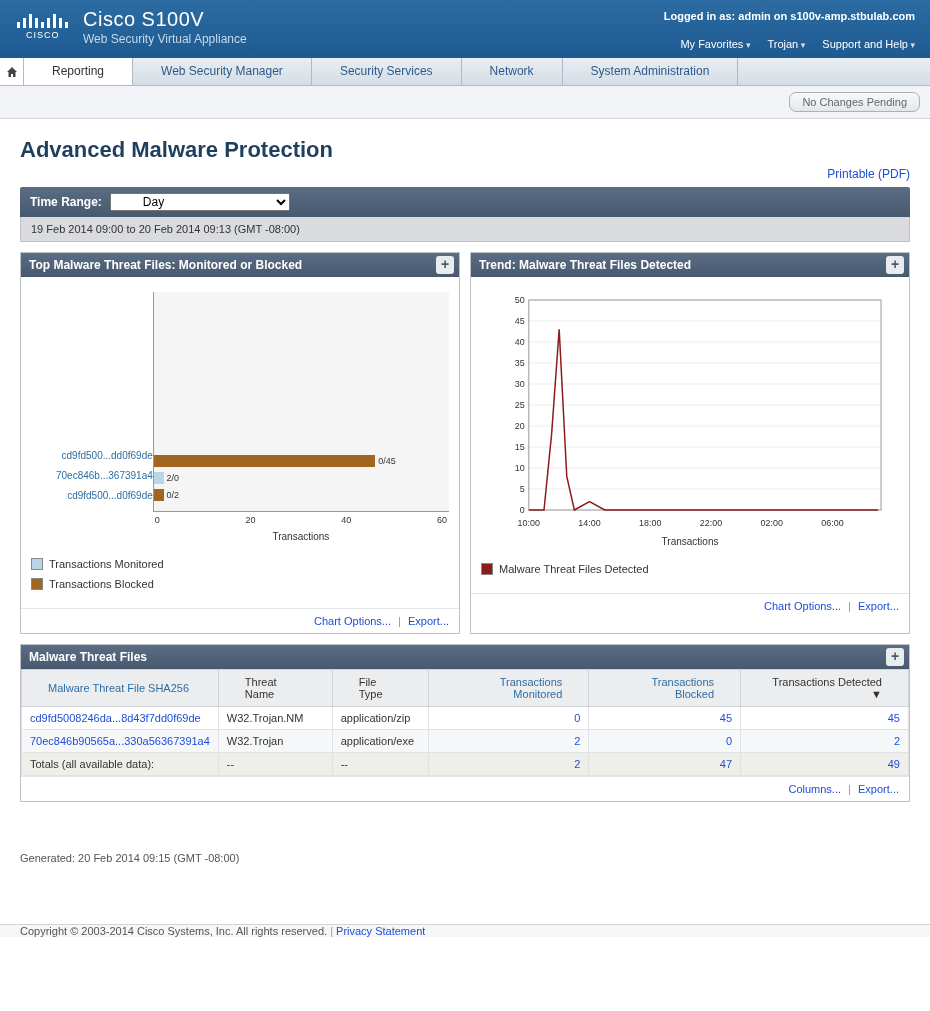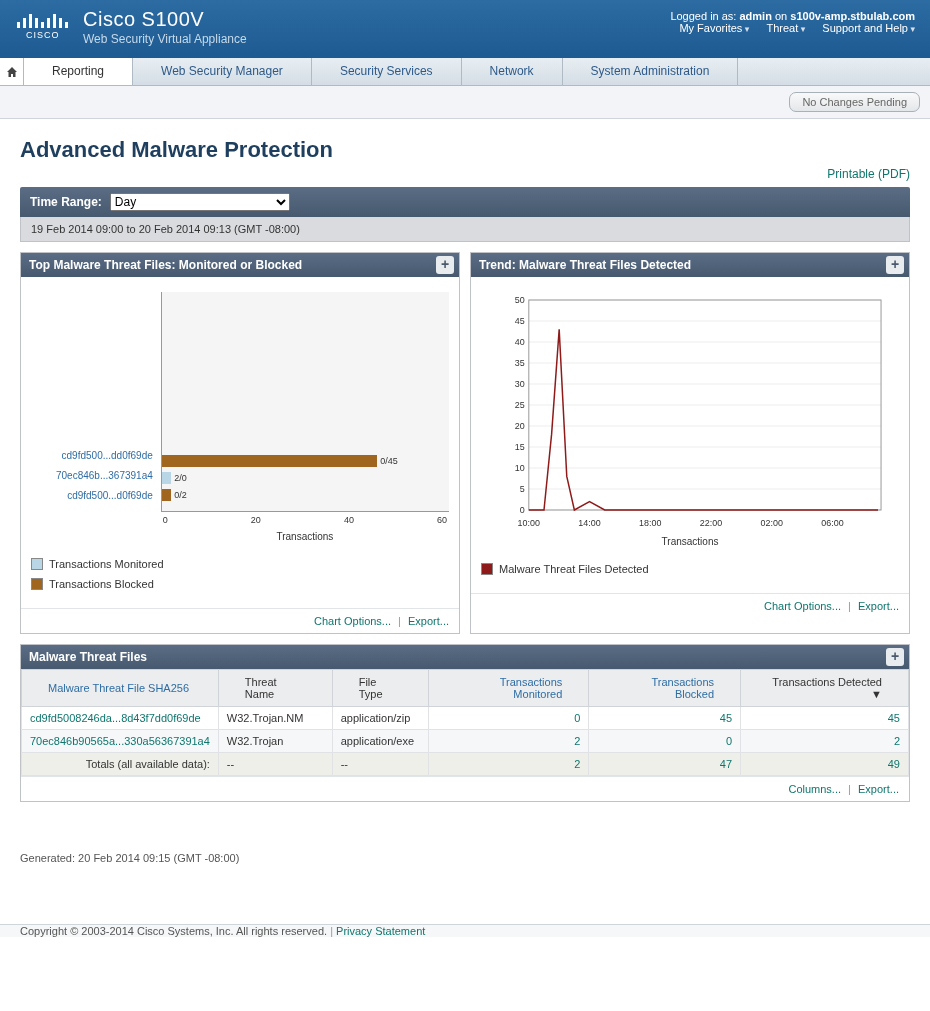--- a/index.html
+++ b/index.html
@@ -4,45 +4,45 @@
 <style>
 * { box-sizing: border-box; margin: 0; padding: 0; }
 body { font-family: Arial, Helvetica, sans-serif; font-size: 12px; color: #333; background: #fff; width: 930px; }
 .header { background: linear-gradient(to bottom, #2c6ca3, #1d5a91); padding: 8px 15px 12px; color: #fff; position: relative; }
 .logo-area { display: flex; align-items: flex-start; gap: 12px; }
 .cisco-bars { display: inline-block; margin-top: 2px; }
 .cisco-bars svg { width: 56px; height: 30px; }
 .product-name { font-size: 20px; font-weight: normal; letter-spacing: 0.5px; }
 .product-sub { font-size: 12px; color: #c5d9ea; margin-top: 1px; }
 .header-right { position: absolute; right: 15px; top: 10px; text-align: right; font-size: 11px; }
-.header-right .line1 { margin-bottom: 0; }
+.header-right .line1 { margin-bottom: 16px; font-weight: bold; }
 .header-right a { color: #fff; text-decoration: none; margin-left: 14px; }
 .header-right .drop::after { content: " ▾"; font-size: 9px; opacity: 0.8; }
 .nav { background: linear-gradient(to bottom, #e8eef3, #d4dde5); border-bottom: 1px solid #b0bac4; display: flex; height: 28px; }
 .nav-home { width: 24px; background: #fff; border-right: 1px solid #b0bac4; display: flex; align-items: center; justify-content: center; }
 .nav-item { padding: 6px 28px; border-right: 1px solid #b0bac4; color: #2e5a8a; cursor: pointer; font-size: 12px; }
 .nav-item.active { background: #fff; color: #333; }
 .subbar { background: #f2f4f7; padding: 6px 10px; text-align: right; border-bottom: 1px solid #d0d5db; }
 .pending-btn { display: inline-block; border: 1px solid #a8b0b8; border-radius: 7px; padding: 3px 12px; background: linear-gradient(to bottom, #f9f9f9, #e4e7ea); font-size: 11px; color: #666; }
 .content { padding: 18px 20px 30px; background: #fff; }
 h1 { font-size: 22px; color: #1f3f5f; font-weight: bold; margin-bottom: 4px; }
 .printable { text-align: right; margin-bottom: 6px; }
-.link { color: #0f766e; cursor: pointer; }
+.link { color: #1d4ed8; cursor: pointer; }
 .tr-bar { background: linear-gradient(to bottom, #5a6d84, #47596f); padding: 6px 10px; color: #fff; font-size: 12px; border-radius: 2px 2px 0 0; display: flex; align-items: center; gap: 8px; }
-.tr-bar select { width: 180px; font-size: 12px; }
+.tr-bar select { width: 180px; font-size: 12px; padding-left: 28px; }
 .tr-sub { background: #d9dbde; padding: 6px 10px; border: 1px solid #bfc3c8; border-top: none; font-size: 11px; }
 .panels { display: flex; gap: 10px; margin-top: 10px; }
 .panel { flex: 1; border: 1px solid #bfc3c8; }
 .panel-hdr { background: linear-gradient(to bottom, #5a6d84, #47596f); color: #fff; padding: 5px 8px; font-size: 12px; font-weight: bold; position: relative; }
 .panel-hdr .add { position: absolute; right: 5px; top: 3px; width: 18px; height: 18px; background: #e8ecef; color: #4a5a6c; border-radius: 3px; text-align: center; line-height: 17px; font-weight: bold; cursor: pointer; font-size: 14px; }
 .panel-body { background: #fff; padding: 15px 10px 10px; }
 .panel-foot { text-align: right; padding: 6px 10px; font-size: 11px; border-top: 1px solid #e2e5e8; }
 .panel-foot .sep { color: #999; margin: 0 4px; }
 .chart-area { position: relative; }
-.hbar-chart { display: flex; gap: 8px; margin-left: 25px; }
+.hbar-chart { display: flex; margin-left: 25px; }
 .hbar-labels { text-align: right; font-size: 10px; color: #2e6da4; line-height: 20px; margin-top: 2px; }
 .hbar-labels div { height: 20px; cursor: pointer; }
 .hbar-plot { flex: 1; border-left: 1px solid #999; border-bottom: 1px solid #999; position: relative; height: 220px; background: #f5f5f5; }
 .hbar-row { height: 14px; margin: 3px 0; display: flex; align-items: center; position: relative; }
 .hbar-seg { height: 12px; }
 .hbar-val { font-size: 9px; margin-left: 3px; color: #333; }
 .hbar-rows { position: absolute; bottom: 6px; left: 0; right: 0; }
 .hbar-xaxis { display: flex; justify-content: space-between; font-size: 9px; margin-top: 3px; padding: 0 2px; }
 .hbar-xlabel { text-align: center; font-size: 10px; margin-top: 6px; }
 .legend { margin-top: 16px; font-size: 11px; }
@@ -52,21 +52,21 @@
 .line-svg { width: 100%; height: 100%; }
 .line-xlabel { text-align: center; font-size: 10px; margin-top: 4px; }
 .table-panel { margin-top: 10px; border: 1px solid #bfc3c8; }
 table.data { width: 100%; border-collapse: collapse; font-size: 11px; }
 table.data th { background: #ecedef; padding: 6px 26px; text-align: left; font-weight: normal; color: #2e6da4; border: 1px solid #d0d3d7; cursor: pointer; }
 table.data th.num, table.data td.num { text-align: right; }
 table.data th.sorted { color: #333; }
 table.data td { padding: 5px 8px; border: 1px solid #e0e2e5; }
 table.data tr.alt { background: #f6f7f8; }
 table.data tr.totals { background: #eeefe9; font-weight: normal; }
-table.data tr.totals td:first-child { text-align: right; }
+table.data tr.totals td:first-child { }
 .gen { margin-top: 50px; font-size: 11px; color: #555; }
 .footer { border-top: 1px solid #d0d5db; margin-top: 30px; padding: 0 20px; font-size: 11px; color: #555; background: #f6f7f8; }
 </style>
 </head>
 <body>
 
 <div class="header">
   <div class="logo-area">
     <span class="cisco-bars">
       <svg viewBox="0 0 56 30">
@@ -91,21 +91,21 @@
   </div>
   <div class="header-right">
     <div class="line1">
       <span>Logged in as:</span>
       <b>admin</b>
       <span>on</span>
       <b>s100v-amp.stbulab.com</b>
     </div>
     <div>
       <a href="#" class="drop">My Favorites</a>
-      <a href="#" class="drop">Threat</a>
+      <a href="#" class="drop">Trojan</a>
       <a href="#" class="drop">Support and Help</a>
     </div>
   </div>
 </div>
 
 <div class="nav">
   <div class="nav-home">
     <svg width="12" height="12" viewBox="0 0 12 12">
         <path d="M6 1 L11 6 L9.5 6 L9.5 11 L7 11 L7 8 L5 8 L5 11 L2.5 11 L2.5 6 L1 6 Z" fill="#444"></path>
       </svg>

